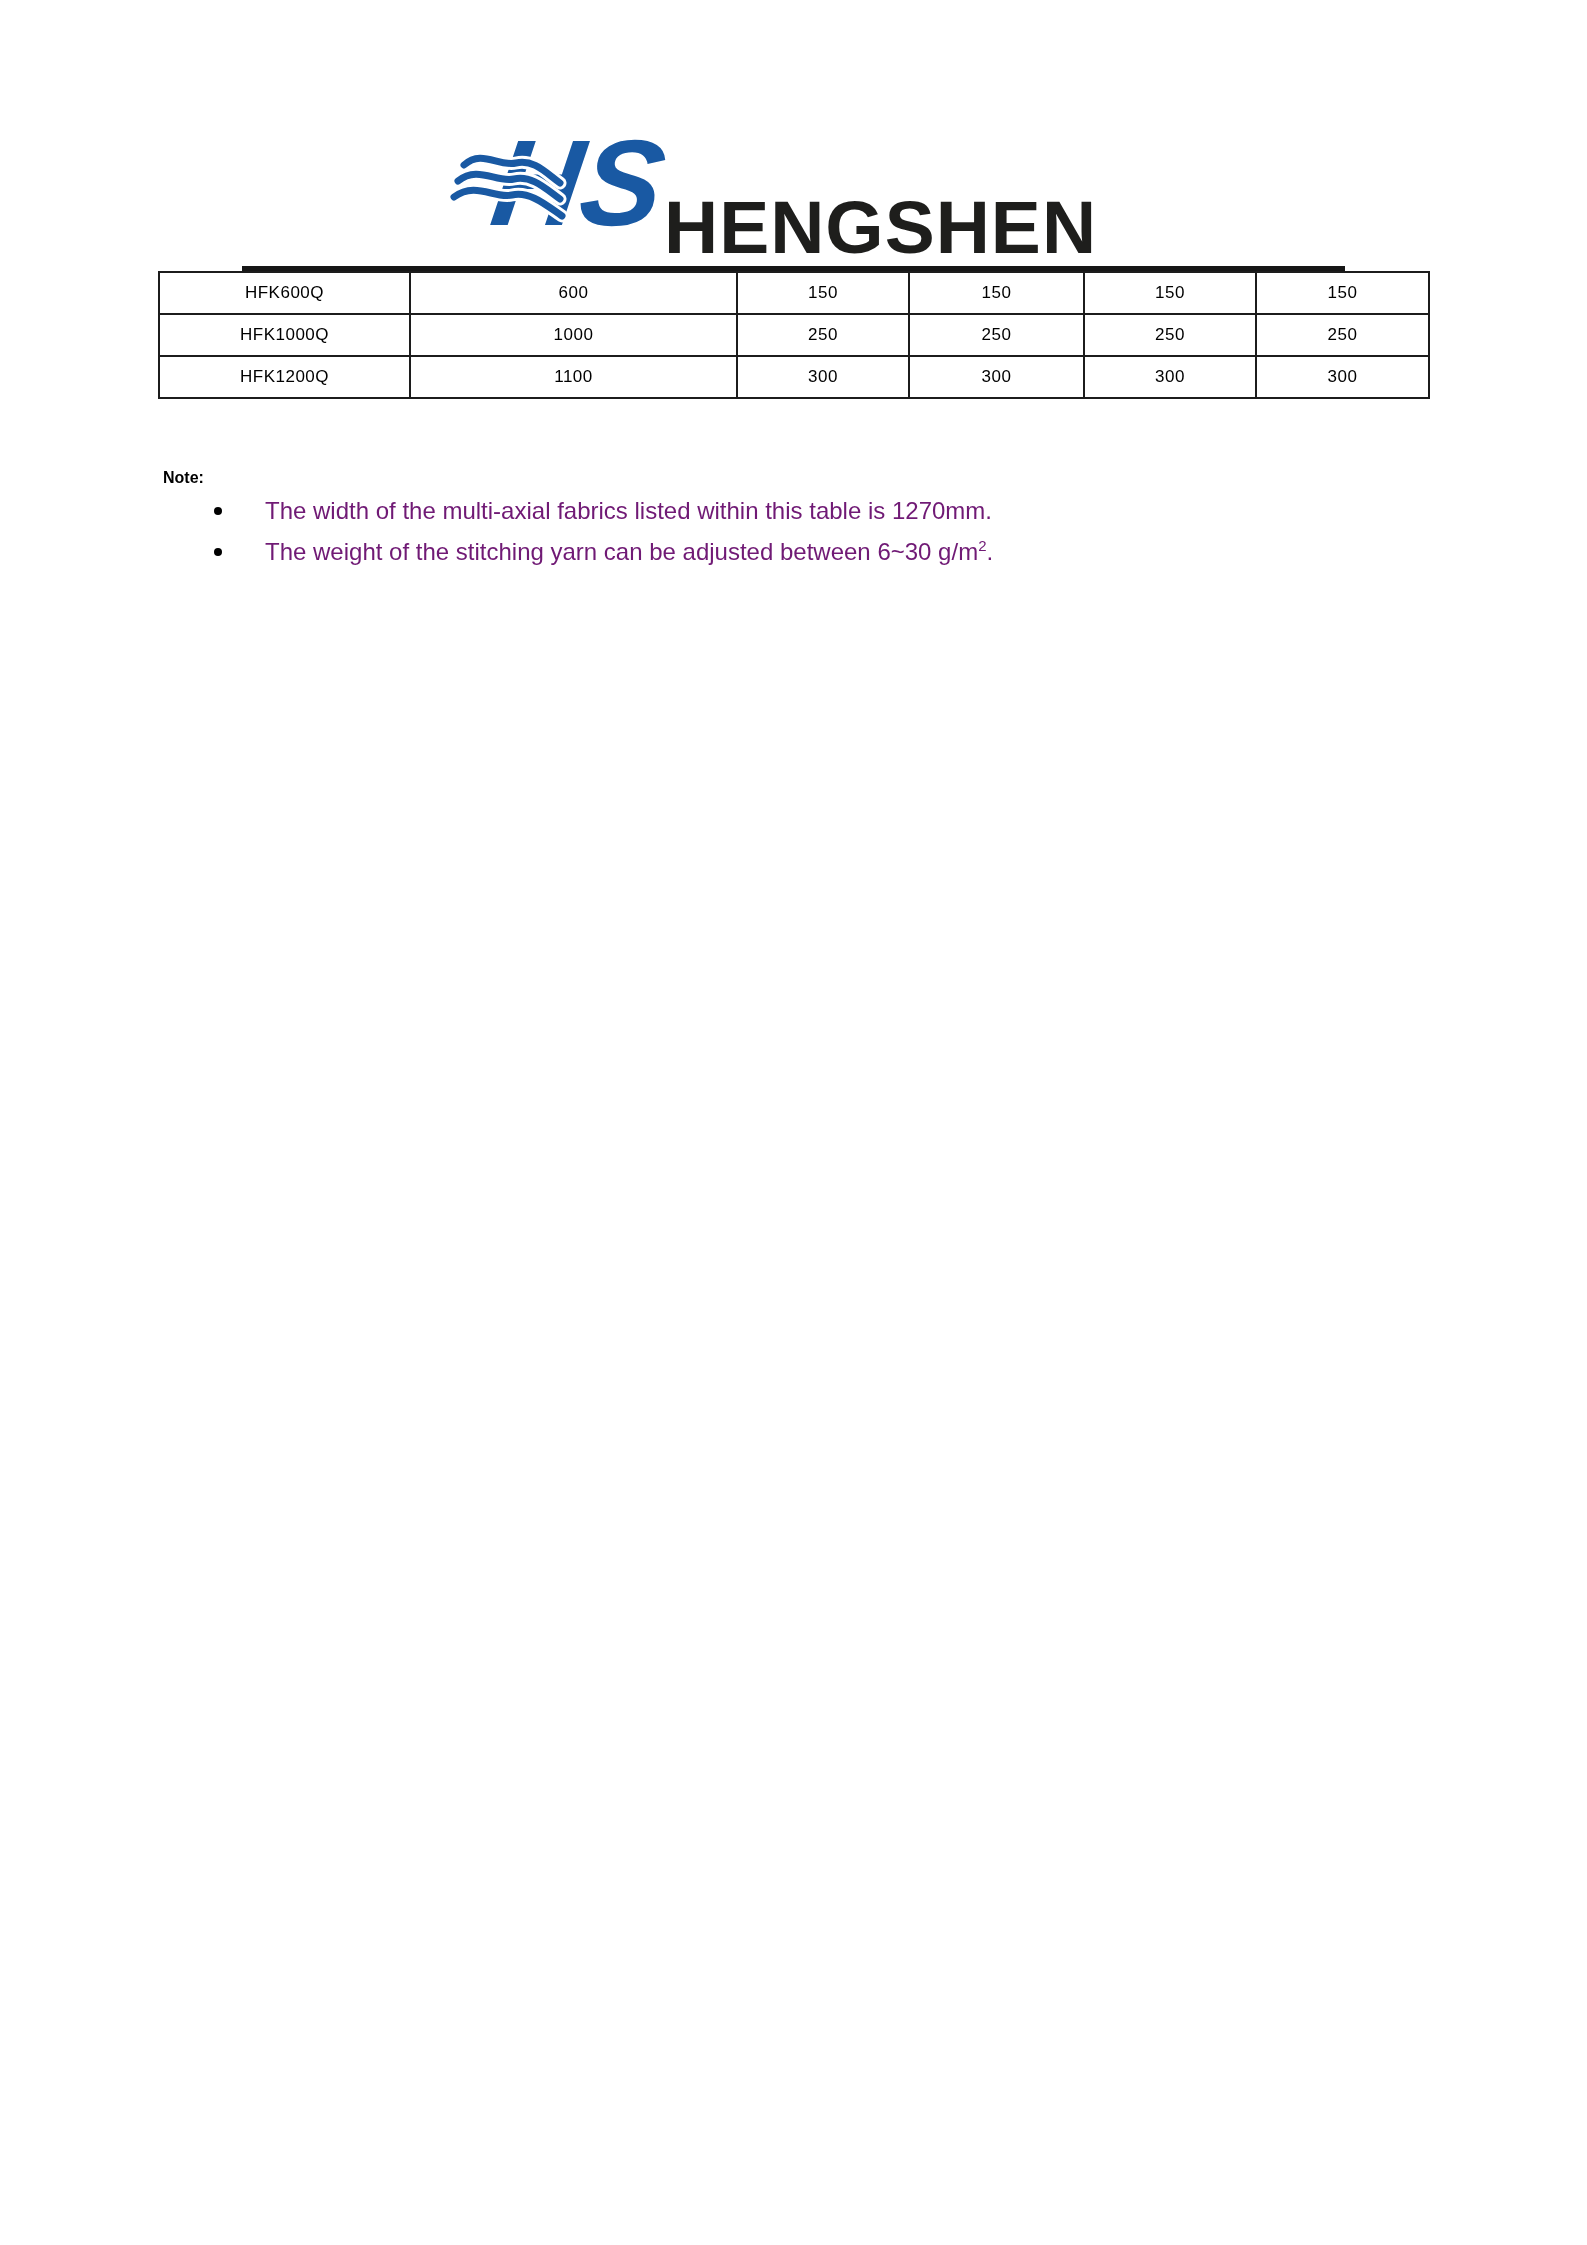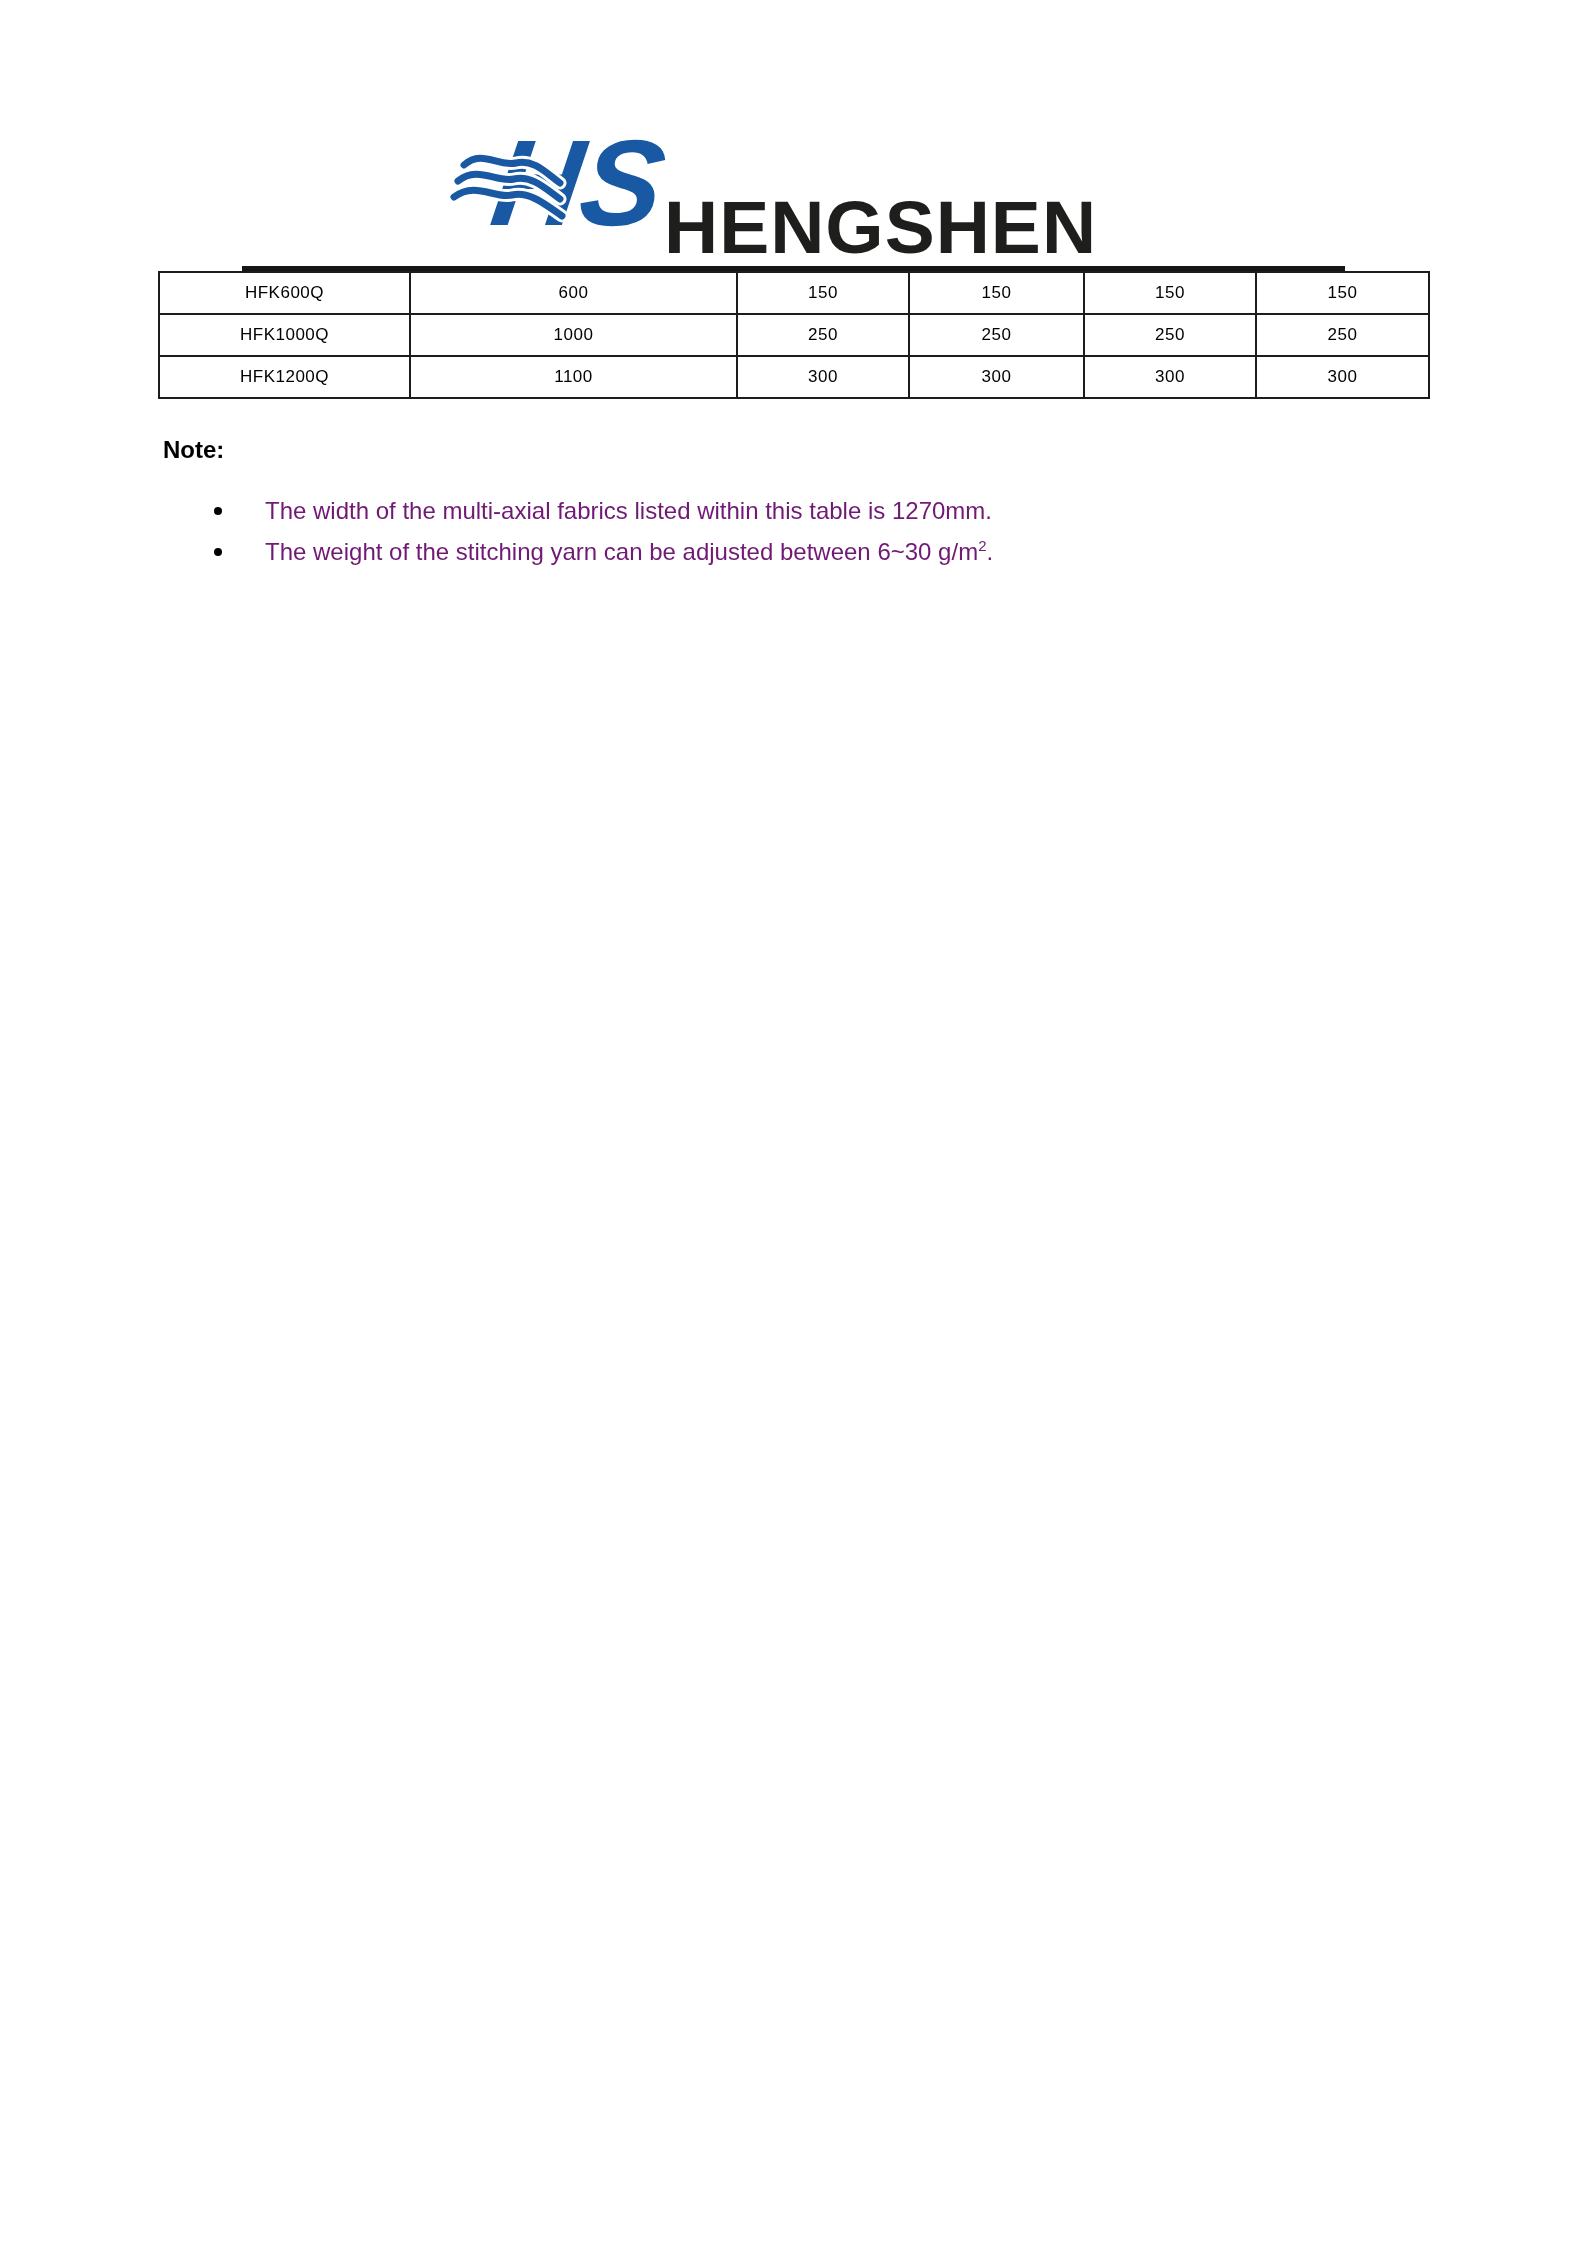--- a/index.html
+++ b/index.html
@@ -58,22 +58,22 @@
     font-size: 17px;
     letter-spacing: 0.5px;
     color: #000000;
     background: #ffffff;
   }
 
   
   .note-heading {
     position: absolute;
     left: 163px;
-    top: 436px;
-    font-size: 24px;
+    top: 464px;
+    font-size: 16px;
     font-weight: bold;
     line-height: 28px;
     color: #000000;
   }
   .note-list {
     position: absolute;
     left: 214px;
     top: 490px;
     width: 1100px;
   }

